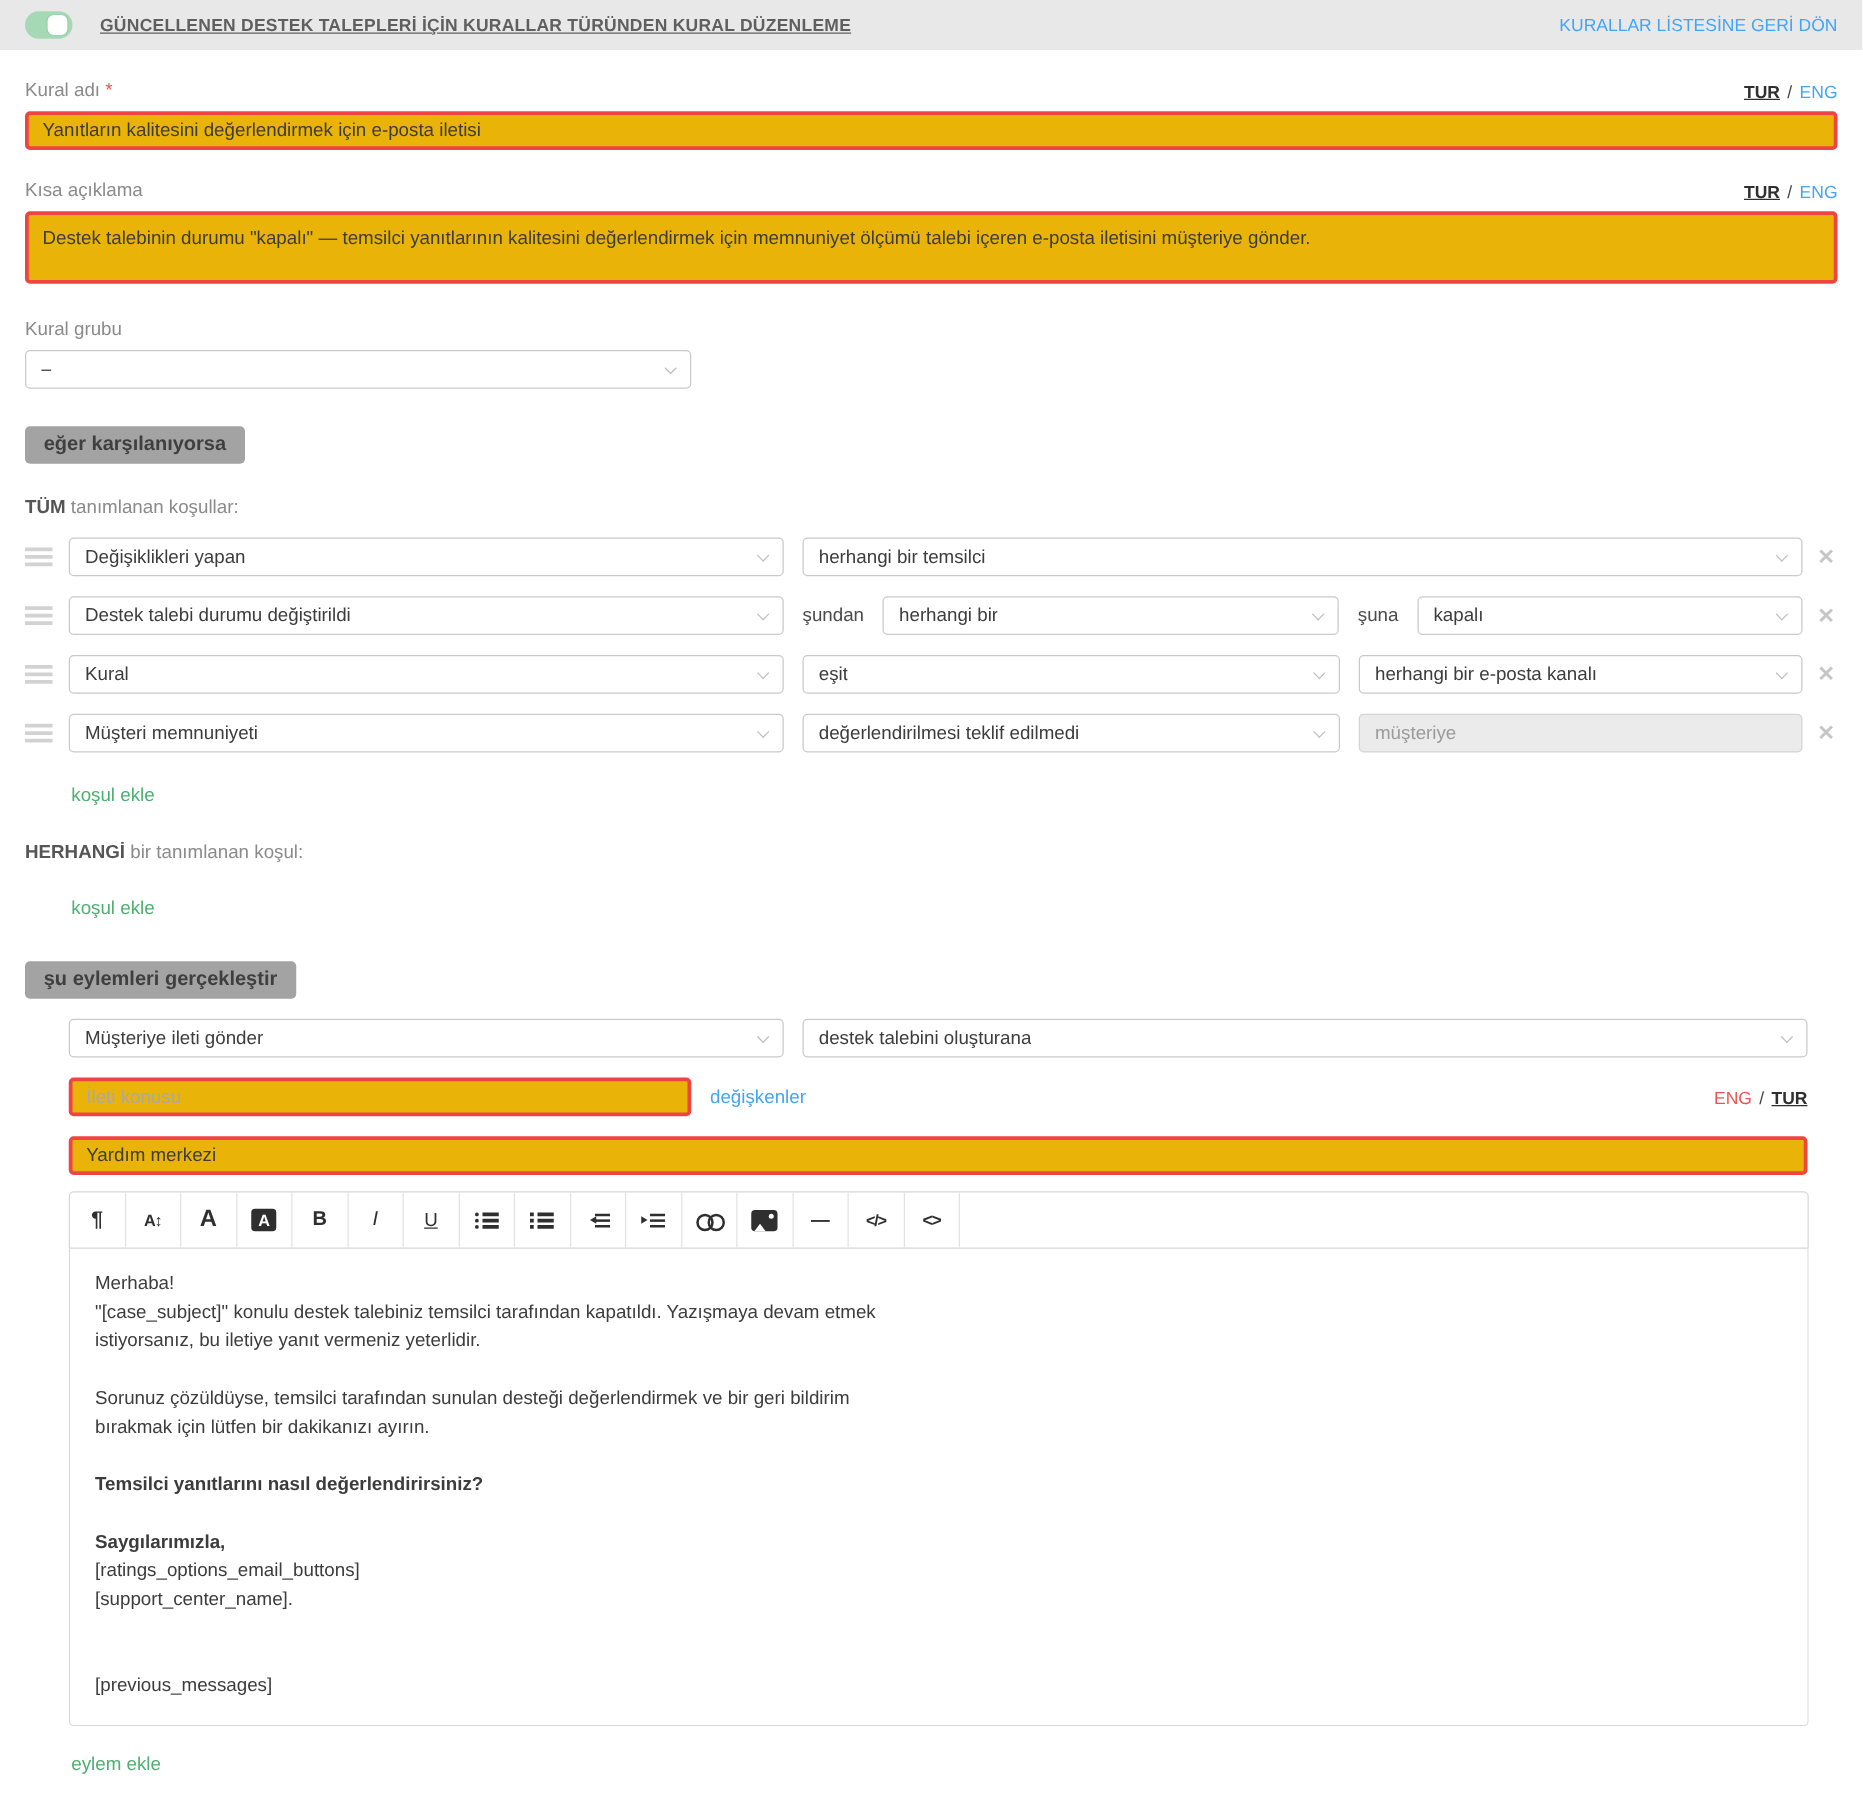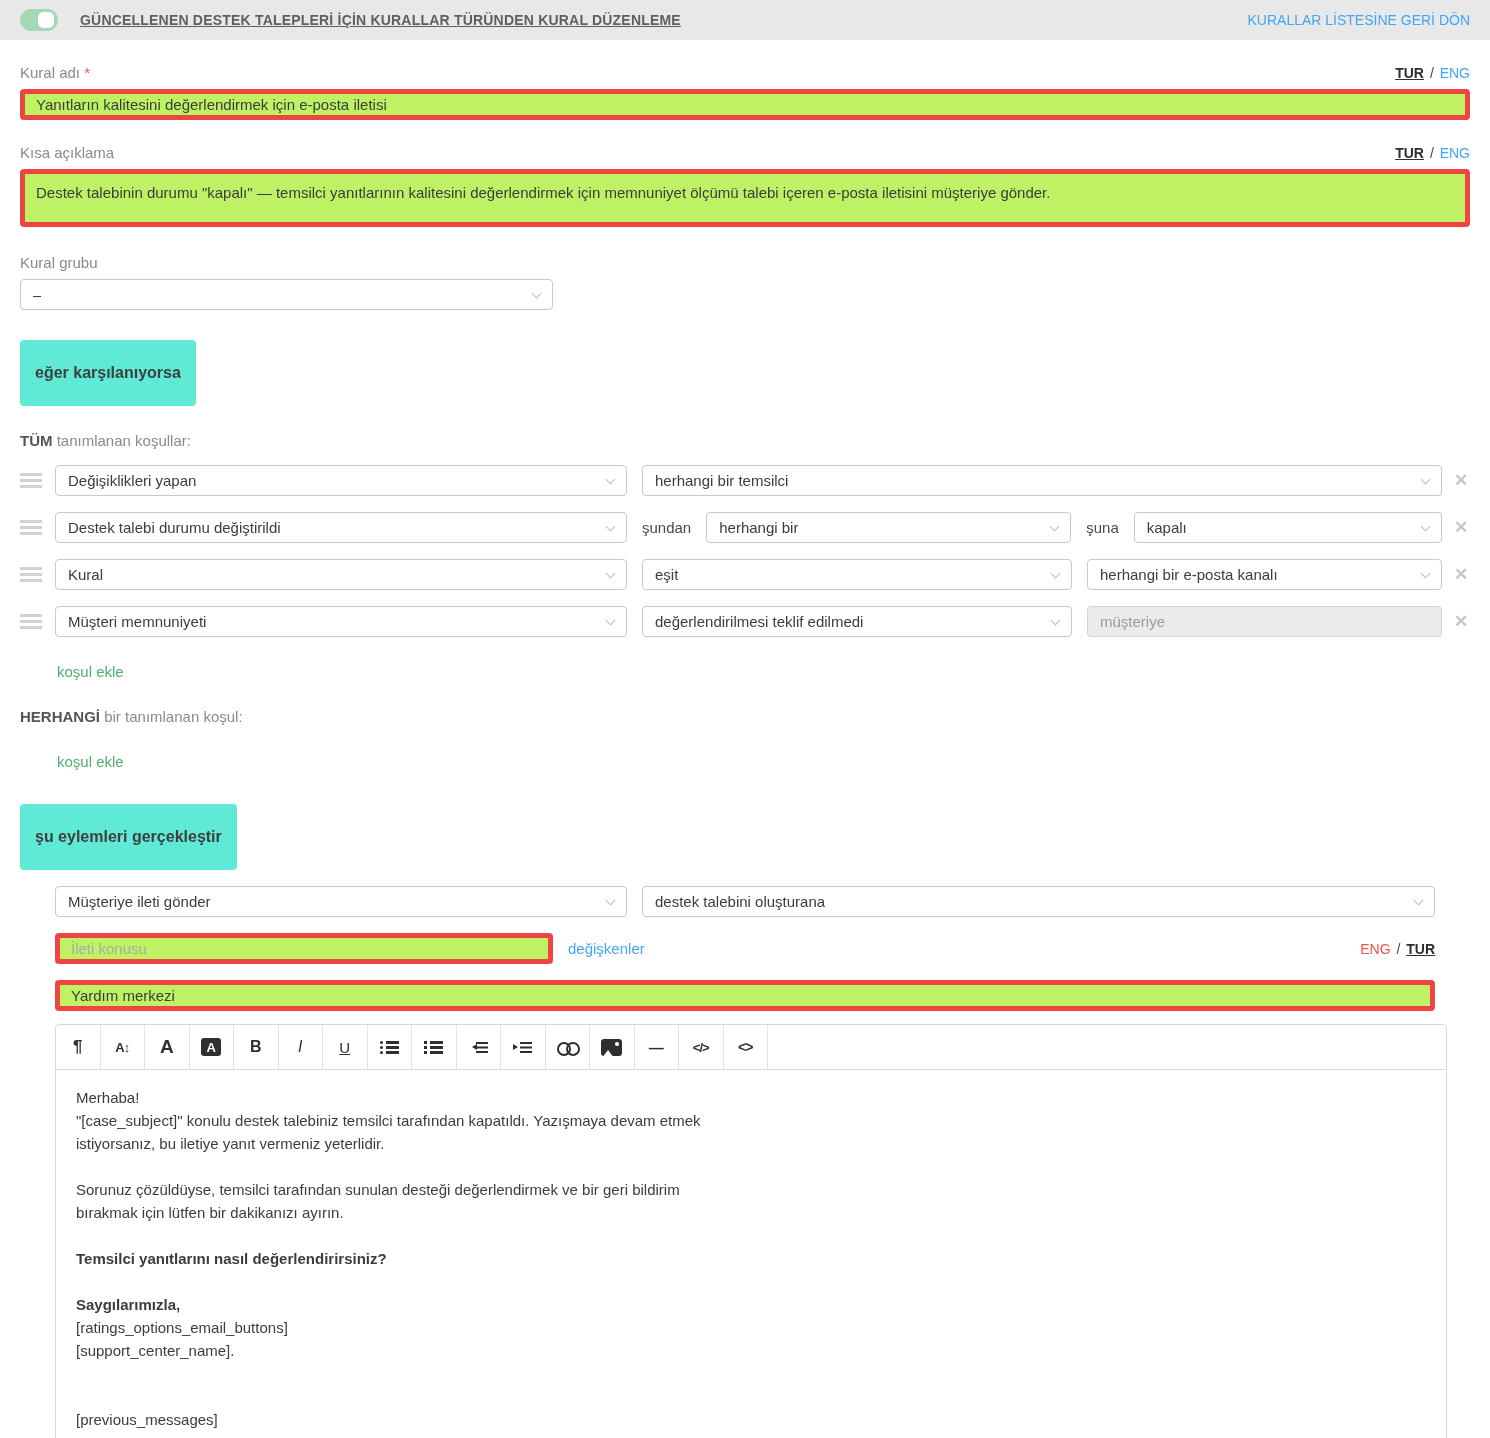--- a/index.html
+++ b/index.html
@@ -23,59 +23,59 @@
   .lbl { color:#8a8a8a; font-size:15px; }
   .req { color:#ef5350; }
   .lang { font-size:14px; color:#333; }
   .lang b { font-weight:700; color:#2f2f2f;text-decoration:underline; }
   .lang .lang-sep { color:#444; margin:0 2px; }
   .lang a { color:#42a5f5; text-decoration:none; cursor:pointer; }
   .lang a.lang-red { color:#ef5350; }
 
   
   input[type=text], textarea {
-    width:100%; border:5px solid #ef4444; border-radius:4px;
+    width:100%; border:3px solid #ef4444; border-radius:4px;
     font-family:"Liberation Sans", sans-serif; font-size:15px; color:#3c3c3c;
-    padding:5px 11px; outline:none; background:#bef264;
+    padding:5px 11px; outline:none; background:#eab308;
   }
   input[type=text] { height:31px; }
   input::placeholder { color:#a9a9a9; }
   .mt8 { margin-top:8px; }
   textarea { height:58px; resize:none; line-height:20px; padding-top:9px; }
 
   
   .sel { position:relative; height:31px; border:1px solid #c9c9c9; border-radius:4px; background:#fff;
          display:flex; align-items:center; padding:0 26px 0 12px; cursor:pointer; }
   .sel .sel-v { white-space:nowrap; overflow:hidden; text-overflow:ellipsis; }
   .chev { position:absolute; right:12px; top:50%; width:7px; height:7px; margin-top:-5px;
           border-right:1.5px solid #bdbdbd; border-bottom:1.5px solid #bdbdbd; transform:rotate(45deg); }
   .dis-input { height:31px; border:1px solid #d4d4d4; border-radius:4px; background:#ebebeb;
                color:#9b9b9b; display:flex; align-items:center; padding:0 12px; }
 
   
-  .chip { display:inline-block; margin-top:30px; background:#5eead4; border-radius:4px;
-          padding:24px 15px; font-size:16px; font-weight:700; color:#3f3f3f; }
+  .chip { display:inline-block; margin-top:30px; background:#a3a3a3; border-radius:4px;
+          padding:6px 15px; font-size:16px; font-weight:700; color:#3f3f3f; }
   .sect { margin-top:26px; color:#8a8a8a; font-size:15px; }
   .sect b { color:#555; font-weight:700; }
 
   
   .cond-row { display:flex; align-items:center; margin-top:16px; }
   .drag { width:22px; height:15px; position:relative; margin-right:13px; cursor:grab; flex:0 0 auto; }
   .drag::before { content:""; position:absolute; left:0; top:0; width:22px; height:3px; background:#d2d2d2;
                   box-shadow:0 6px 0 #d2d2d2, 0 12px 0 #d2d2d2; }
   .gap { width:15px; flex:0 0 auto; }
   .w-field { width:572px; flex:0 0 auto; }
   .w-from  { width:365px; flex:0 0 auto; }
   .w-op    { width:430px; flex:0 0 auto; }
   .grow { flex:1 1 auto; min-width:0; }
   .inline-lbl { color:#4a4a4a; font-size:15px; flex:0 0 auto; }
   .xbtn { width:18px; margin-left:10px; text-align:center; color:#c6c6c6; font-size:17px; font-weight:700;
           cursor:pointer; flex:0 0 auto; user-select:none; }
   .indent35 { margin-left:35px; }
-  .rmargin23 { margin-right:35px; }
+  .rmargin23 { margin-right:24px; }
 
   .green-link { display:inline-block; margin-left:37px; margin-top:26px; color:#4cb070; font-size:15px; cursor:pointer; text-decoration:none; }
 
   
   .action-row { display:flex; align-items:center; margin-top:16px; }
   .subject-row { display:flex; align-items:center; margin-top:16px; }
   .var-link { color:#42a5f5; margin-left:15px; cursor:pointer; text-decoration:none; }
   .spacer { flex:1; }
 
   

